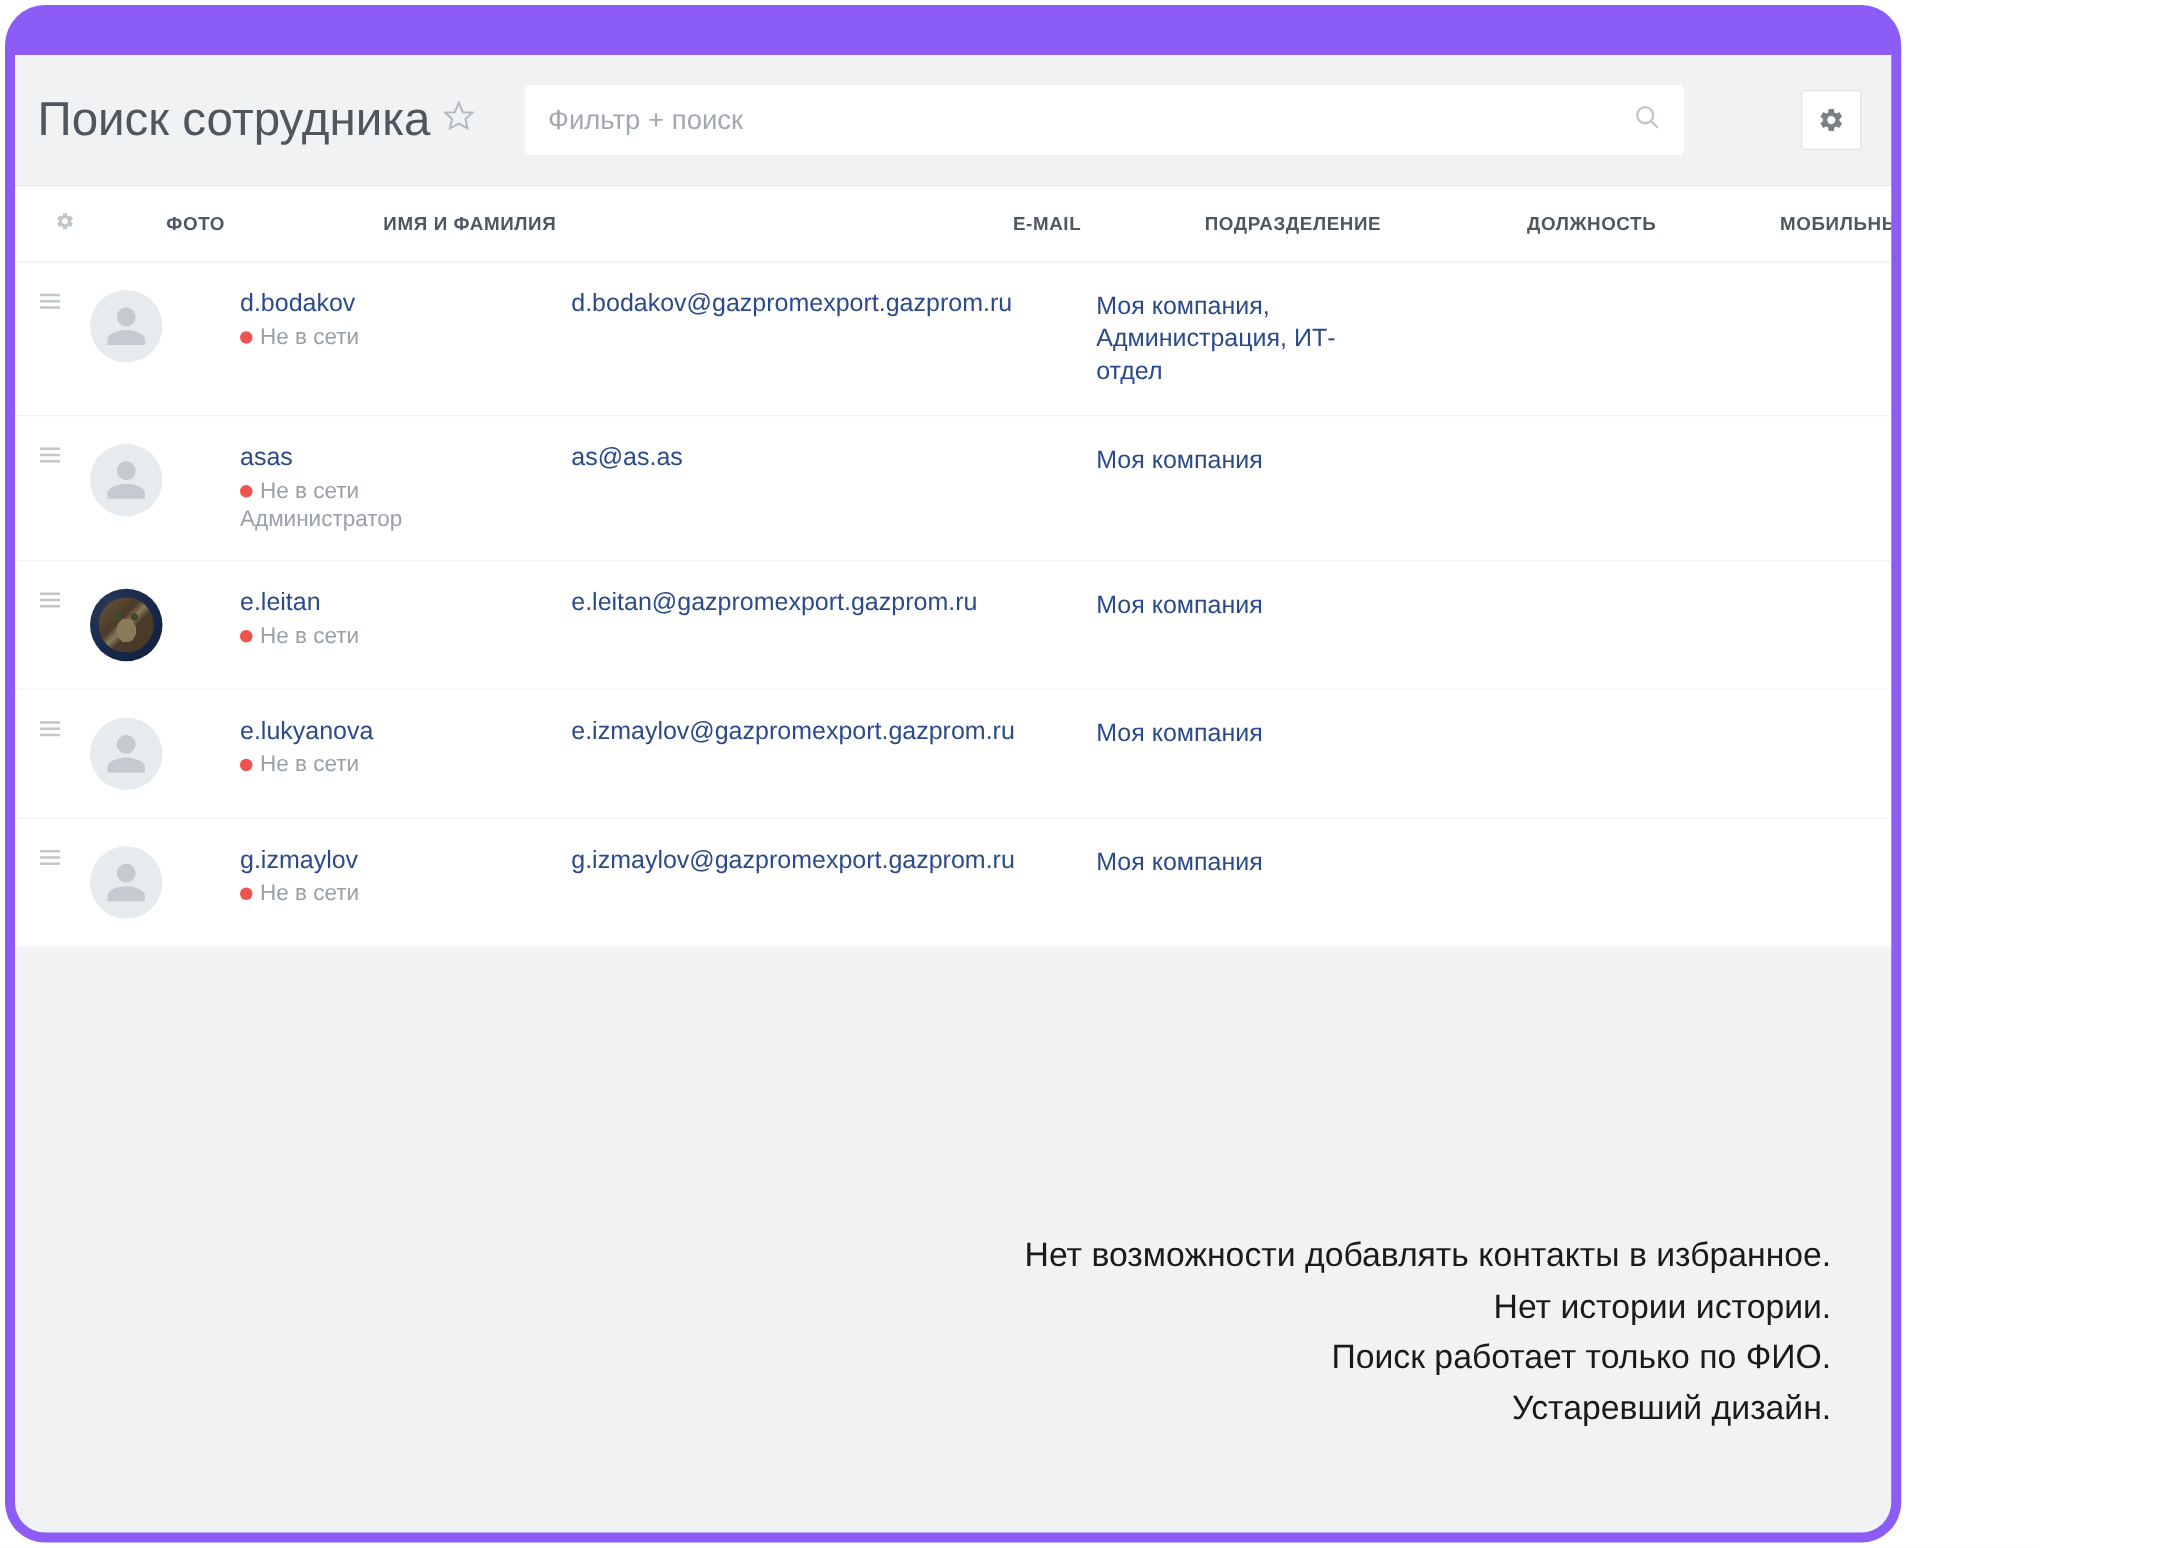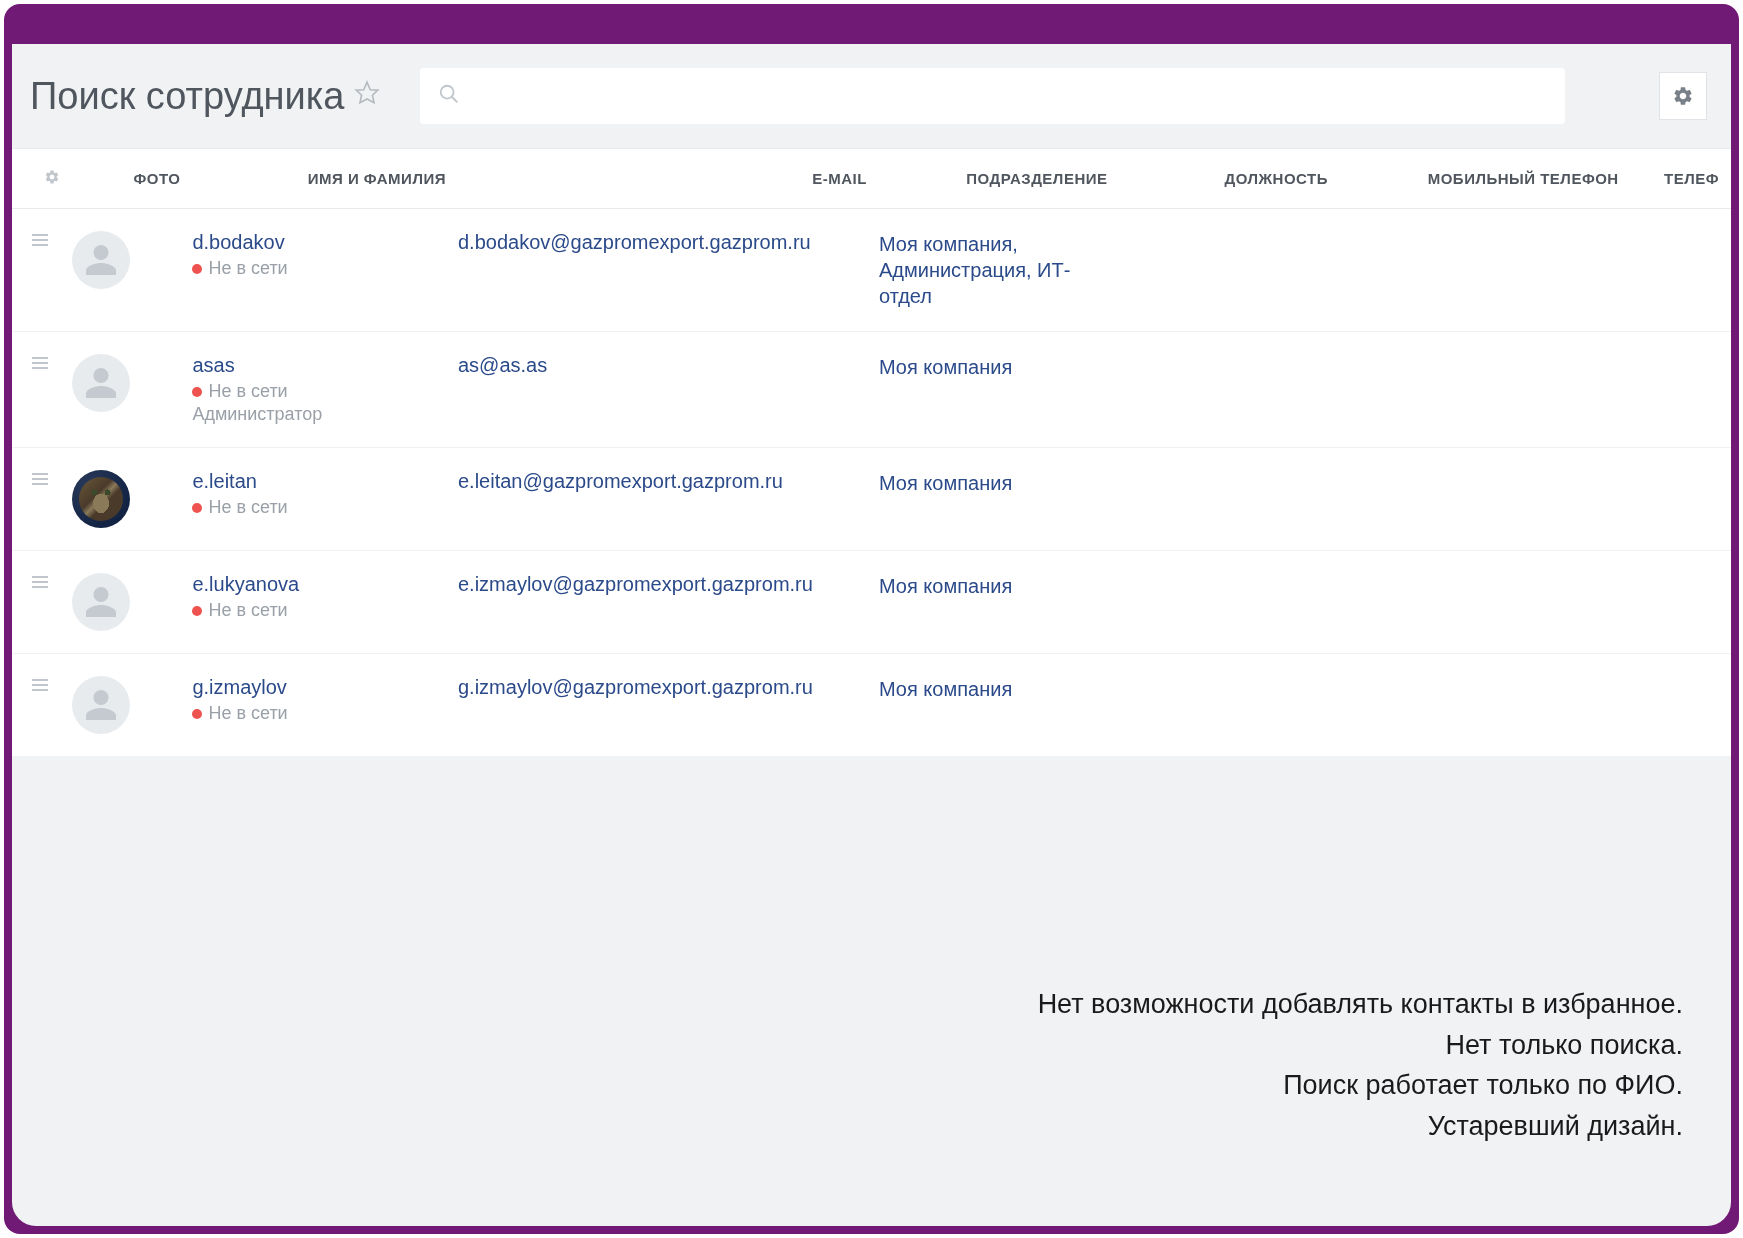--- a/index.html
+++ b/index.html
@@ -4,24 +4,24 @@
   <style>
     * { box-sizing: border-box; margin: 0; padding: 0; }
     body {
       font-family: -apple-system, BlinkMacSystemFont, "Segoe UI", Helvetica, Arial, sans-serif;
       background: #fff;
       width: 1743px;
       height: 1238px;
       overflow: hidden;
     }
     .outer-frame {
-      background: #701a75;
+      background: #8b5cf6;
       padding: 40px 8px 8px 8px;
-      border-radius: 16px;
-      width: 1735px;
+      border-radius: 32px;
+      width: 1517px;
       height: 1230px;
       margin: 4px;
       position: relative;
     }
     .inner-window {
       background: #f0f2f4;
       border-radius: 0 0 24px 24px;
       height: 100%;
       overflow: hidden;
       position: relative;
@@ -193,20 +193,21 @@
     <div class="header-bar">
       <div class="page-title">
         <span>Поиск сотрудника</span>
         <span class="star-icon">
           <svg width="26" height="26" viewBox="0 0 24 24" fill="none" stroke="currentColor" stroke-width="1.5">
               <polygon points="12 2 15 9 22 9.3 17 14 18.5 21 12 17.5 5.5 21 7 14 2 9.3 9 9"></polygon>
             </svg>
         </span>
       </div>
       <div class="search-box">
+        <input class="search-input" type="text" placeholder="Фильтр + поиск" style="">
         <span class="search-icon">
           <svg width="22" height="22" viewBox="0 0 24 24" fill="none" stroke="currentColor" stroke-width="2">
               <circle cx="10" cy="10" r="7"></circle>
               <line x1="21" y1="21" x2="15" y2="15"></line>
             </svg>
         </span>
       </div>
       <div class="gear-button">
         <svg width="22" height="22" viewBox="0 0 24 24" fill="currentColor">
             <path d="M19.14 12.94c.04-.3.06-.61.06-.94 0-.32-.02-.64-.07-.94l2.03-1.58a.49.49 0 0 0 .12-.61l-1.92-3.32a.49.49 0 0 0-.59-.22l-2.39.96c-.5-.38-1.03-.7-1.62-.94l-.36-2.54a.484.484 0 0 0-.48-.41h-3.84c-.24 0-.43.17-.47.41l-.36 2.54c-.59.24-1.13.57-1.62.94l-2.39-.96c-.22-.08-.47 0-.59.22L2.74 8.87c-.12.21-.08.47.12.61l2.03 1.58c-.05.3-.09.63-.09.94 0 .31.02.64.07.94l-2.03 1.58a.49.49 0 0 0-.12.61l1.92 3.32c.12.22.37.29.59.22l2.39-.96c.5.38 1.03.7 1.62.94l.36 2.54c.05.24.24.41.48.41h3.84c.24 0 .44-.17.47-.41l.36-2.54c.59-.24 1.13-.56 1.62-.94l2.39.96c.22.08.47 0 .59-.22l1.92-3.32c.12-.22.07-.47-.12-.61l-2.01-1.58zM12 15.6c-1.98 0-3.6-1.62-3.6-3.6s1.62-3.6 3.6-3.6 3.6 1.62 3.6 3.6-1.62 3.6-3.6 3.6z"></path>
@@ -370,20 +371,20 @@
               <td></td>
               <td></td>
             </tr>
           </tbody>
       </table>
     </div>
 
     <div class="annotation">
       <div id="anno-lines">
           <div class="anno-line">Нет возможности добавлять контакты в избранное.</div>
-          <div class="anno-line">Нет только поиска.</div>
+          <div class="anno-line">Нет истории истории.</div>
           <div class="anno-line">Поиск работает только по ФИО.</div>
           <div class="anno-line">Устаревший дизайн.</div>
         </div>
     </div>
 
   </div>
 </div>
 
 </body></html>

